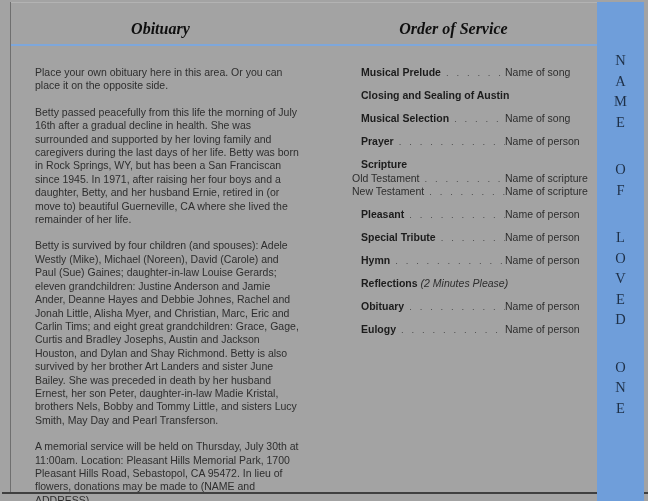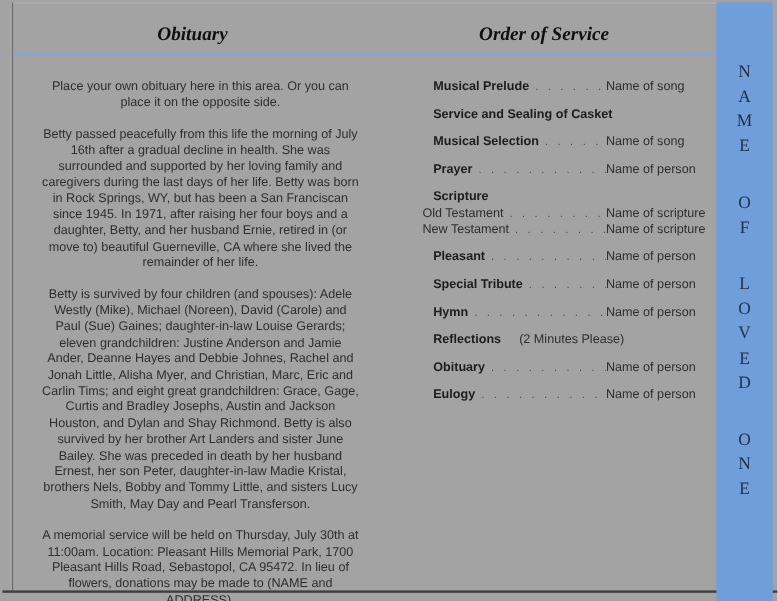--- a/index.html
+++ b/index.html
@@ -27,21 +27,21 @@
   }
   .header-left  { width: 51%; }
   .header-right { width: 49%; }
   .rule { position: absolute; left: 11px; top: 44px; width: 586px; height: 2px; }
 
   
   .obituary-col {
     position: absolute; left: 35px; top: 66px; width: 264px;
     font-size: 10.5px; line-height: 13.4px; color: #2e2e2e;
   }
-  .obituary-col p { margin: 0 0 13px 0; text-align: center; }
+  .obituary-col p { margin: 0 0 13px 0; }
 
   
   .service-col {
     position: absolute; left: 337px; top: 66px; width: 252px;
     font-size: 10.5px; line-height: 13.5px;
   }
   .row { display: flex; align-items: baseline; margin-bottom: 9.5px; padding-left: 24px; }
   .row.tight { margin-bottom: 0; }
   .row.indent { padding-left: 15px; align-items: center; }
   .lbl { font-weight: bold; white-space: nowrap; color: #1c1c1c; }
@@ -87,21 +87,21 @@
       <p>A memorial service will be held on Thursday, July 30th at 11:00am.  Location:  Pleasant Hills Memorial Park, 1700 Pleasant Hills Road, Sebastopol, CA 95472.  In lieu of flowers, donations may be made to (NAME and ADDRESS).</p>
     </div>
 
   <div class="service-col" id="service-col">
       <div class="row">
         <span class="lbl">Musical Prelude</span>
         <span class="leader">. . . . . . . . . . . . . . . . . . . . . . . . . . . . . . . . . . . . . . . . . . . . . . . . . . . . . . . . . . . .</span>
         <span class="val">Name of song</span>
       </div>
       <div class="row">
-        <span class="lbl">Service and Sealing of Casket</span>
+        <span class="lbl">Closing and Sealing of Austin</span>
       </div>
       <div class="row">
         <span class="lbl">Musical Selection</span>
         <span class="leader">. . . . . . . . . . . . . . . . . . . . . . . . . . . . . . . . . . . . . . . . . . . . . . . . . . . . . . . . . . . .</span>
         <span class="val">Name of song</span>
       </div>
       <div class="row">
         <span class="lbl">Prayer</span>
         <span class="leader">. . . . . . . . . . . . . . . . . . . . . . . . . . . . . . . . . . . . . . . . . . . . . . . . . . . . . . . . . . . .</span>
         <span class="val">Name of person</span>
@@ -129,21 +129,21 @@
         <span class="leader">. . . . . . . . . . . . . . . . . . . . . . . . . . . . . . . . . . . . . . . . . . . . . . . . . . . . . . . . . . . .</span>
         <span class="val">Name of person</span>
       </div>
       <div class="row">
         <span class="lbl">Hymn</span>
         <span class="leader">. . . . . . . . . . . . . . . . . . . . . . . . . . . . . . . . . . . . . . . . . . . . . . . . . . . . . . . . . . . .</span>
         <span class="val">Name of person</span>
       </div>
       <div class="row">
         <span class="lbl">Reflections</span>
-        <span class="sfx" style="margin-left: 15px;">(2 Minutes Please)</span>
+        <span class="sfx" style="margin-left: 3px; font-style: italic;">(2 Minutes Please)</span>
       </div>
       <div class="row">
         <span class="lbl">Obituary</span>
         <span class="leader">. . . . . . . . . . . . . . . . . . . . . . . . . . . . . . . . . . . . . . . . . . . . . . . . . . . . . . . . . . . .</span>
         <span class="val">Name of person</span>
       </div>
       <div class="row">
         <span class="lbl">Eulogy</span>
         <span class="leader">. . . . . . . . . . . . . . . . . . . . . . . . . . . . . . . . . . . . . . . . . . . . . . . . . . . . . . . . . . . .</span>
         <span class="val">Name of person</span>

